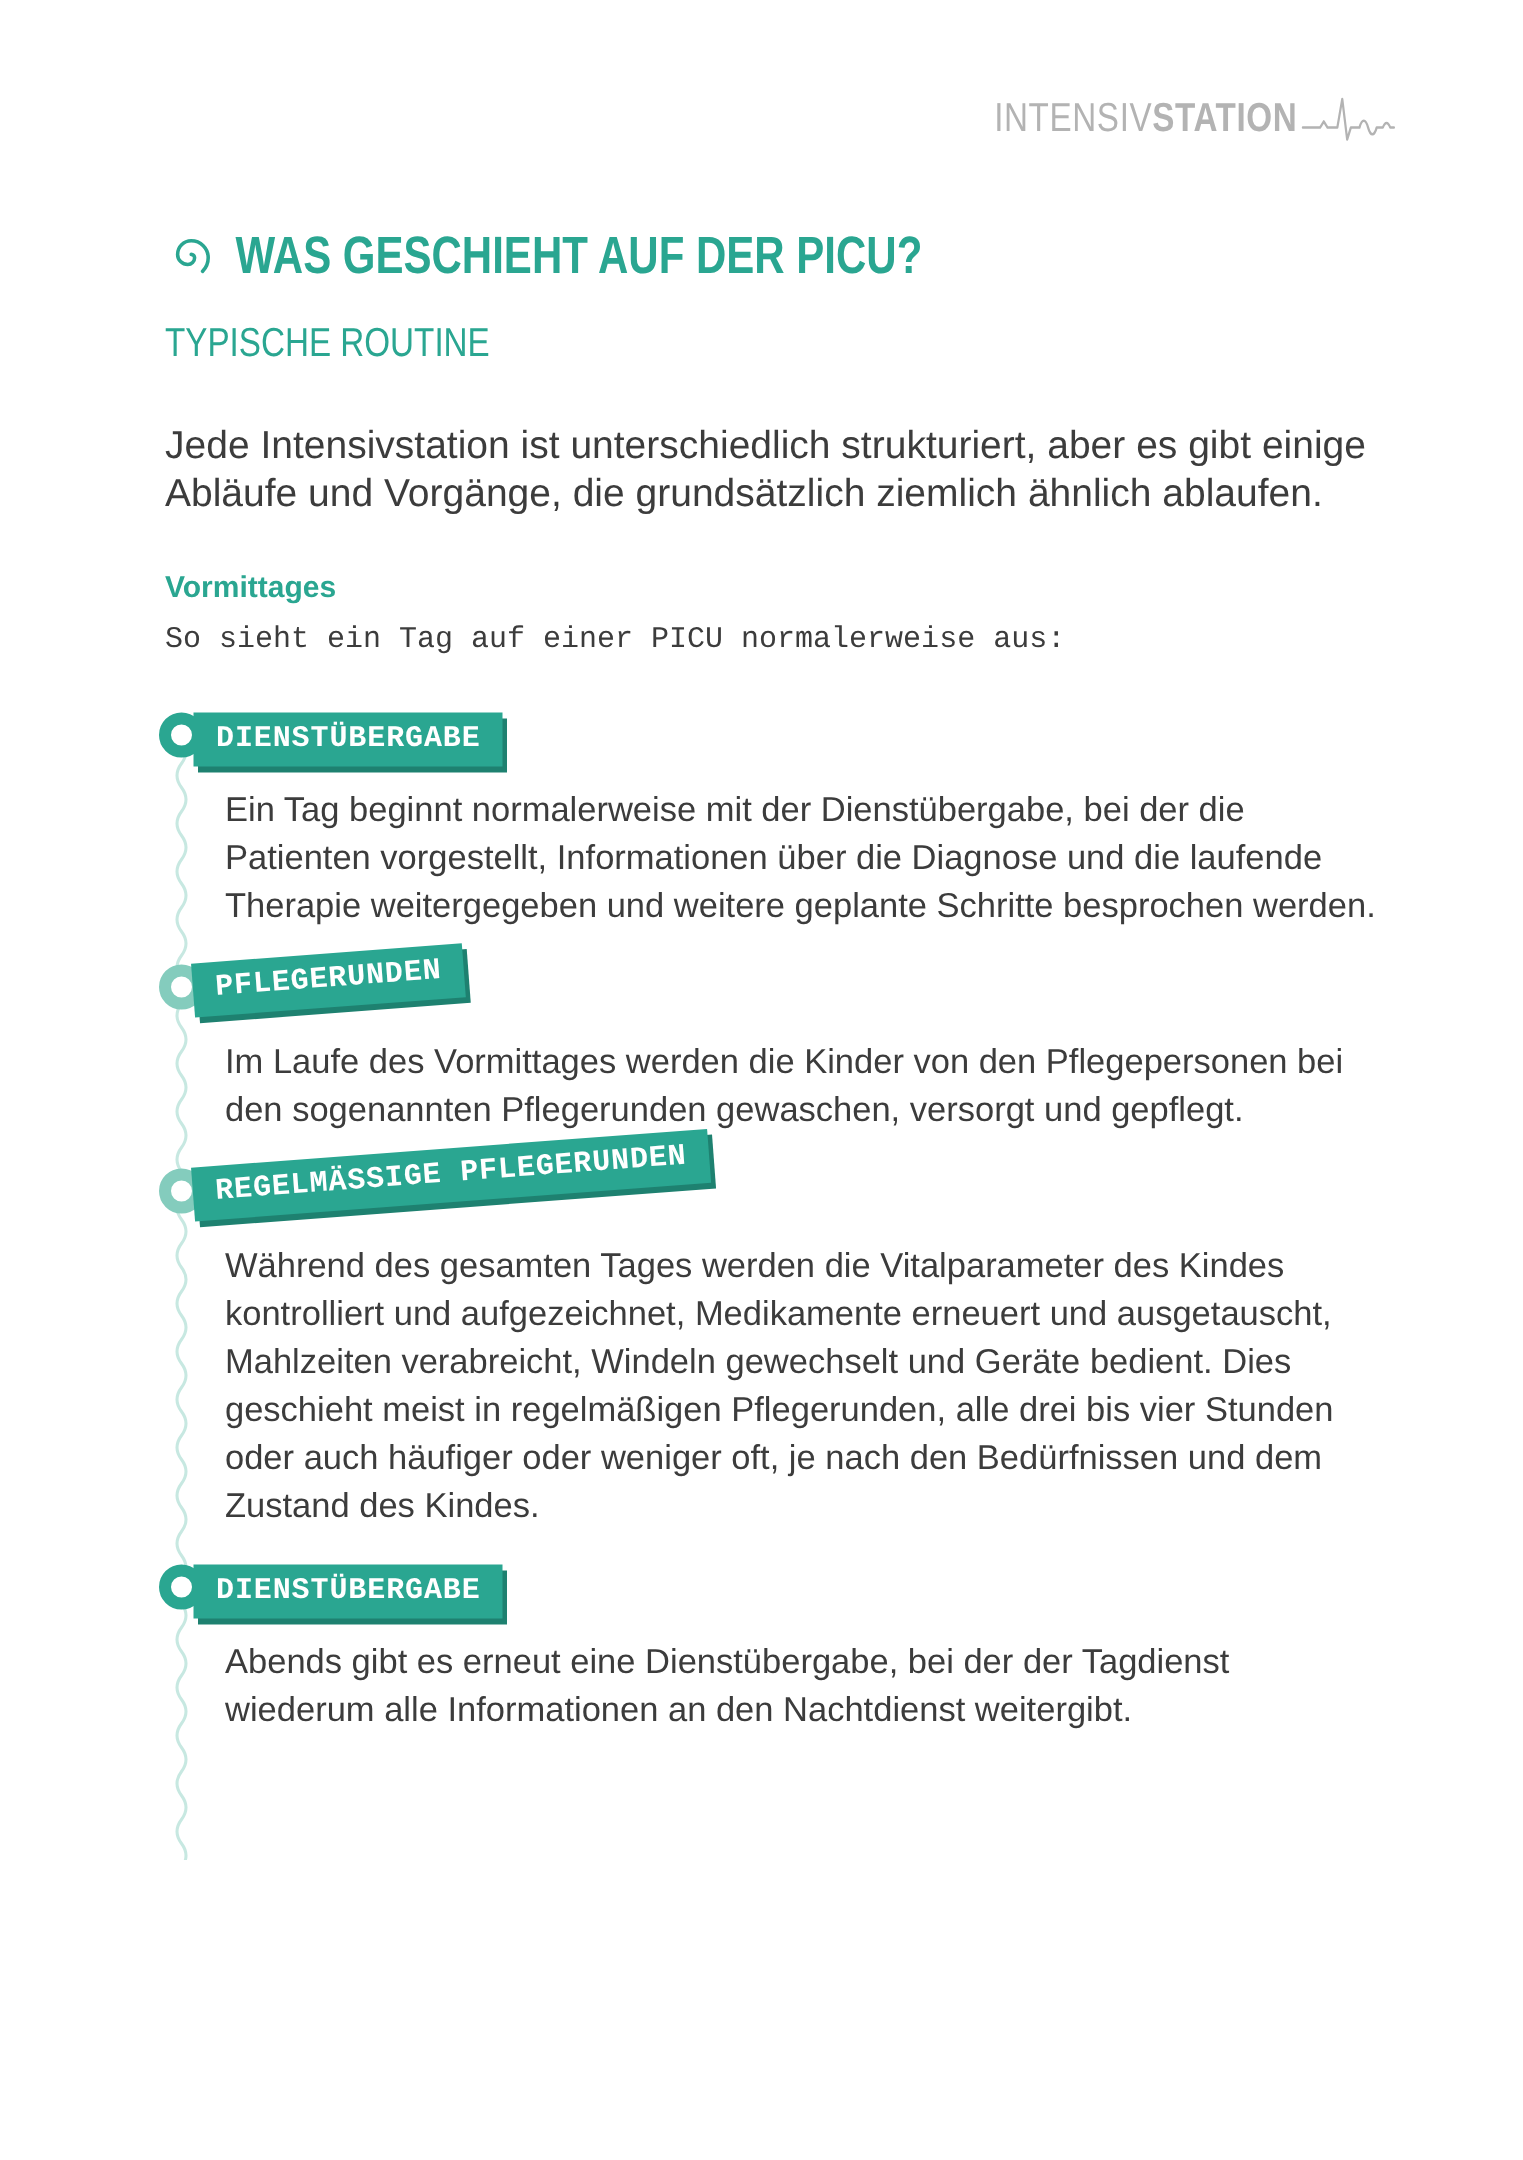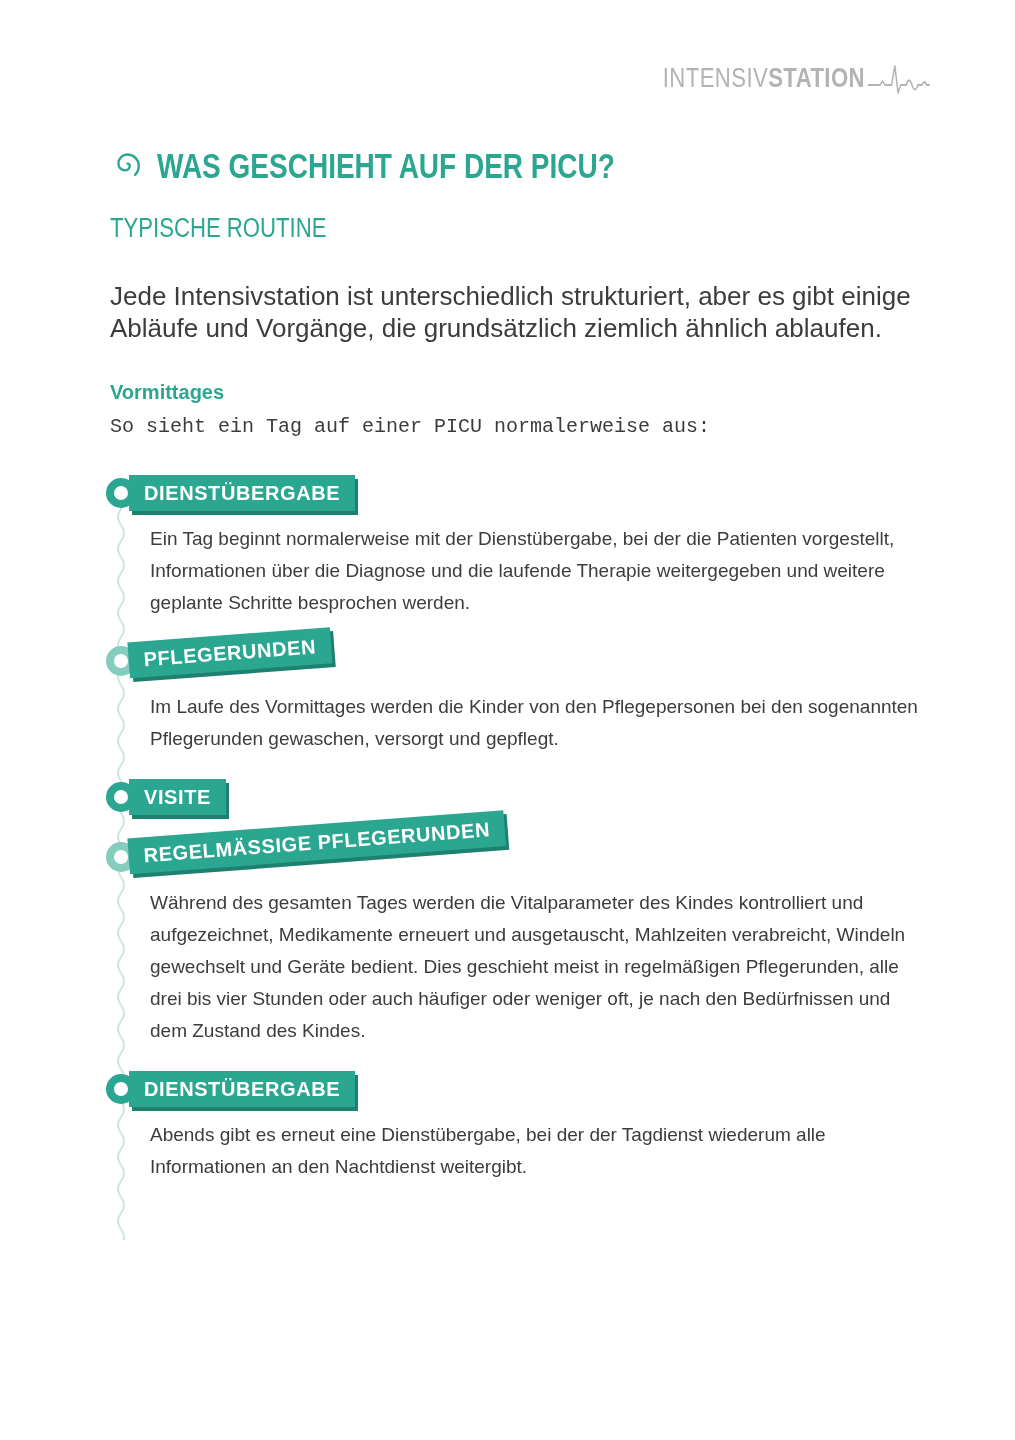--- a/index.html
+++ b/index.html
@@ -18,21 +18,21 @@
     letter-spacing:0.5px; font-size:27px; line-height:1;
     white-space:nowrap;
   }
   .logo .lt-light { font-weight:400; }
   .logo .lt-bold  { font-weight:700; }
   .logo svg { margin-left:2px; margin-bottom:-6px; }
 
   
   .content { position:absolute; left:110px; top:148px; width:822px; }
 
-  .title-row { display:flex; align-items:flex-start; gap:13px; height:40px; }
+  .title-row { display:flex; align-items:flex-end; gap:13px; height:40px; }
   .title-row h1 {
     margin:0; font-size:35px; font-weight:700; line-height:1;
     color:var(--teal,#2aa691); white-space:nowrap;
     transform:scaleX(0.80); transform-origin:0 50%; letter-spacing:0;
   }
   .spiral { flex:0 0 auto; }
 
   h2.subtitle {
     margin:26px 0 0 0; font-size:27px; font-weight:400; line-height:1.05;
     color:var(--teal,#2aa691); white-space:nowrap;
@@ -48,41 +48,41 @@
     margin:36px 0 0 0; font-size:20px; font-weight:700; line-height:1.2;
     color:var(--teal,#2aa691);
   }
   p.lead { margin:7px 0 0 0; font-size:20px; line-height:32px; color:var(--ink,#3c3c3c);font-family:Liberation Mono, monospace; }
 
   
   .timeline { position:relative; margin-top:32px; }
   .squiggle { position:absolute; left:5px; top:18px; z-index:0; }
 
   .tl-item { margin-bottom:24px; }
-  .tag-row { position:relative; display:flex; align-items:center; margin-left:-4px; height:36px; }
+  .tag-row { position:relative; display:flex; margin-left:-4px; height:36px;font-family:Liberation Mono, monospace; }
   .ring {
     position:relative; z-index:1; flex:0 0 auto;
     width:30px; height:30px; box-sizing:border-box; border-radius:50%;
     border:8px solid var(--teal,#2aa691); background:#ffffff;
   }
   .ring-light .ring { border-color:var(--teal-light,#84ccbd); }
   .tag {
     position:relative; z-index:2; margin-left:-7px;
     display:inline-flex; align-items:center; height:36px; padding:0 15px;
     background:var(--teal,#2aa691);
     box-shadow:3px 4px 0 var(--teal-dark,#1e8170);
   }
   .tilted .tag { transform:rotate(-4.3deg); transform-origin:-8px 60%; }
   .tag-label {
     color:#ffffff; font-size:20px; font-weight:700; letter-spacing:0.6px;
     line-height:1; white-space:nowrap; text-transform:uppercase;
   }
   .tl-text {
     margin:12px 0 0 40px; width:772px;
-    font-size:19px; line-height:32px; color:var(--ink,#3c3c3c);
+    font-size:23px; line-height:32px; color:var(--ink,#3c3c3c);
   }
 
   
   .pagenum {
     position:absolute; top:1336px; right:88px;
     font-size:27px; font-weight:400; color:var(--teal,#2aa691);
     transform:scaleX(0.72); transform-origin:100% 50%;
   }
 </style>
 </head>
@@ -133,26 +133,20 @@
     <div class="tag-row">
       <span class="ring"></span>
       <span class="tag">
         <span class="tag-label">PFLEGERUNDEN</span>
       </span>
     </div>
     <p class="tl-text">Im Laufe des Vormittages werden die Kinder von den Pflegepersonen bei den sogenannten Pflegerunden gewaschen, versorgt und gepflegt.</p>
   </div>
 
   <div class="tl-item">
-    <div class="tag-row">
-      <span class="ring"></span>
-      <span class="tag">
-        <span class="tag-label">VISITE</span>
-      </span>
-    </div>
   </div>
 
   <div class="tl-item tilted ring-light">
     <div class="tag-row">
       <span class="ring"></span>
       <span class="tag">
         <span class="tag-label">REGELMÄSSIGE PFLEGERUNDEN</span>
       </span>
     </div>
     <p class="tl-text">Während des gesamten Tages werden die Vitalparameter des Kindes kontrolliert und aufgezeichnet, Medikamente erneuert und ausgetauscht, Mahlzeiten verabreicht, Windeln gewechselt und Geräte bedient. Dies geschieht meist in regelmäßigen Pflegerunden, alle drei bis vier Stunden oder auch häufiger oder weniger oft, je nach den Bedürfnissen und dem Zustand des Kindes.</p>

